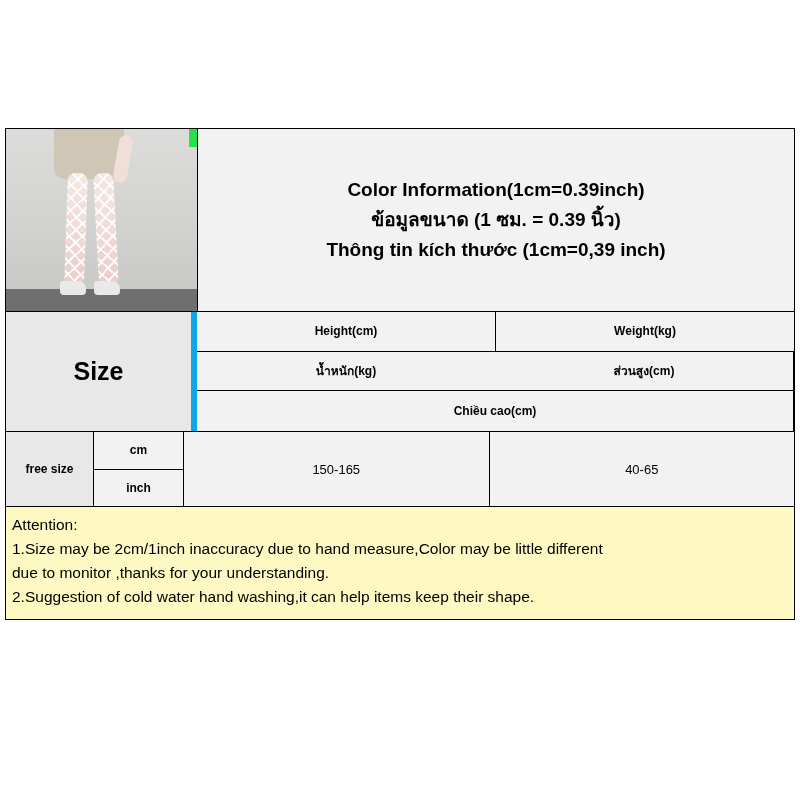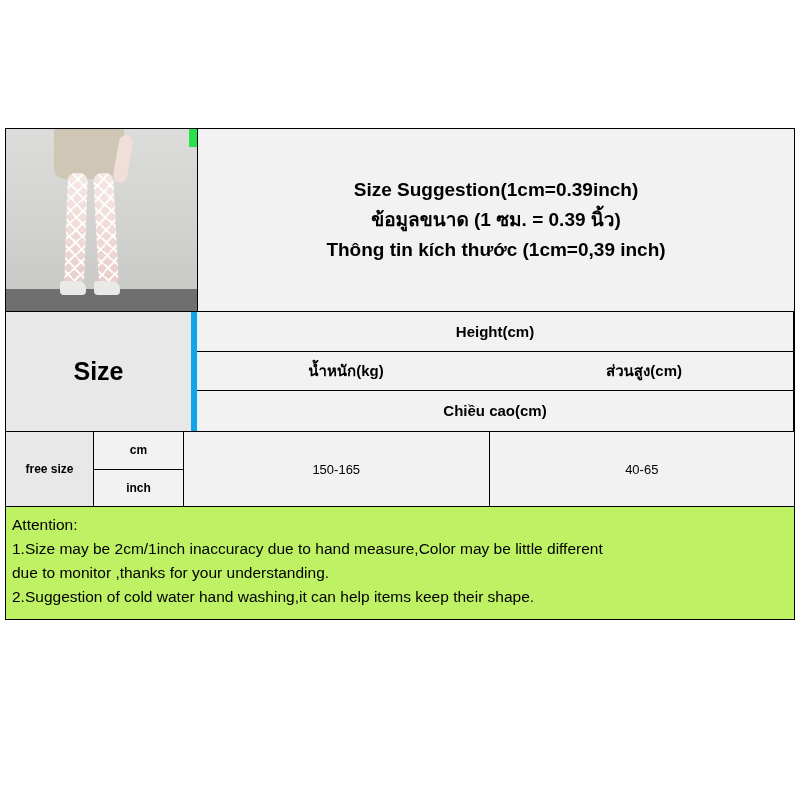--- a/index.html
+++ b/index.html
@@ -162,21 +162,21 @@
     box-sizing: border-box;
     border-bottom: 1px solid #000000;
   }
   .hdr-line:last-child { border-bottom: none; flex-direction: column; }
   .hdr-cell {
     flex: 1;
     display: flex;
     align-items: center;
     justify-content: center;
     font-weight: bold;
-    font-size: 15px;
+    font-size: 12px;
     background: #f2f2f2;
     box-sizing: border-box;
   }
   .hdr-cell.left-div { border-right: 1px solid #000000; }
 
   .hdr-block {
     border-bottom: 1px solid #000000;
   }
 
   
@@ -225,21 +225,21 @@
     justify-content: center;
     font-size: 13px;
     background: #f2f2f2;
     box-sizing: border-box;
   }
   .val-cell.left-div { border-right: 1px solid #000000; }
 
   
   .attention {
     padding: 6px 6px 10px 6px;
-    background: #bef264;
+    background: #fef9c3;
     box-sizing: border-box;
   }
   .att-line {
     font-size: 15.5px;
     line-height: 24px;
     color: #000000;
   }
 </style>
 </head>
 <body>
@@ -257,31 +257,32 @@
           </div>
         <div class="photo-leg l2">
             <div class="mesh"></div>
           </div>
         <div class="photo-arm"></div>
         <div class="photo-shoe s1"></div>
         <div class="photo-shoe s2"></div>
         <div class="photo-green"></div>
       </div>
       <div class="title-block">
-        <div class="title-line">Size Suggestion(1cm=0.39inch)</div>
+        <div class="title-line">Color Information(1cm=0.39inch)</div>
         <div class="title-line">ข้อมูลขนาด (1 ซม. = 0.39 นิ้ว)</div>
         <div class="title-line">Thông tin kích thước (1cm=0,39 inch)</div>
       </div>
     </div>
 
     <div class="hdr-row hdr-block">
       <div class="size-cell">Size</div>
       <div class="hdr-stack">
         <div class="hdr-line">
           <div class="hdr-cell left-div">Height(cm)</div>
+          <div class="hdr-cell">Weight(kg)</div>
         </div>
         <div class="hdr-line">
           <div class="hdr-cell">น้ำหนัก(kg)</div>
           <div class="hdr-cell left-div">ส่วนสูง(cm)</div>
         </div>
         <div class="hdr-line">
           <div class="hdr-cell left-div">Chiều cao(cm)</div>
         </div>
       </div>
     </div>

